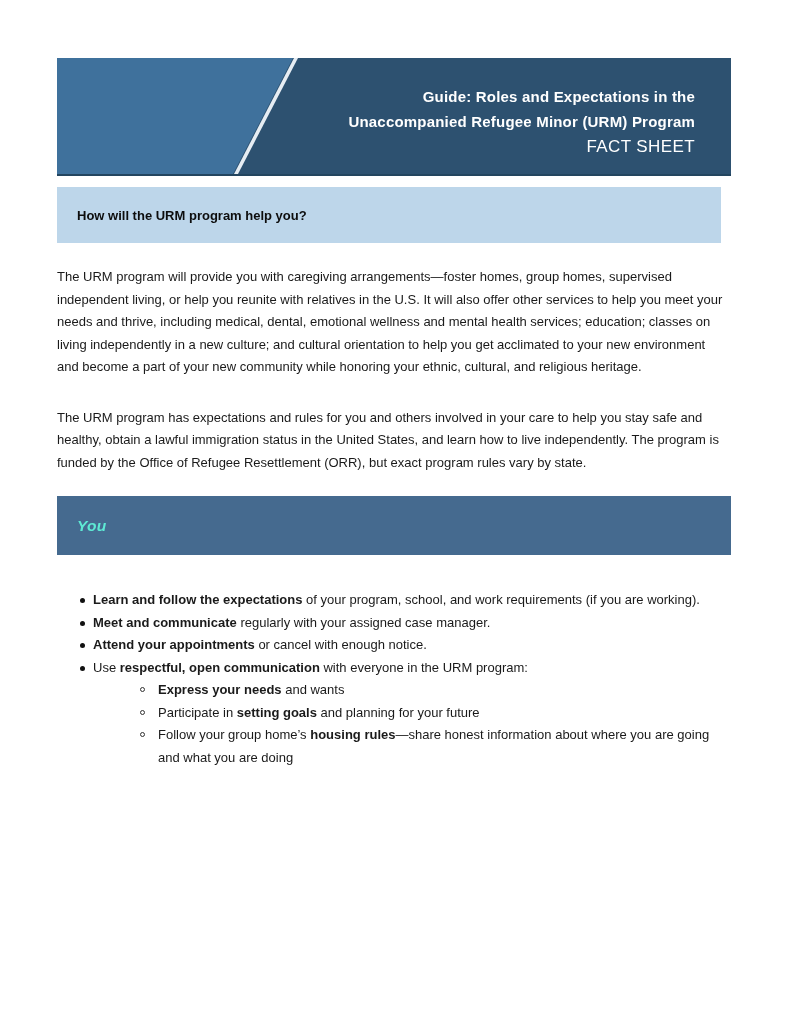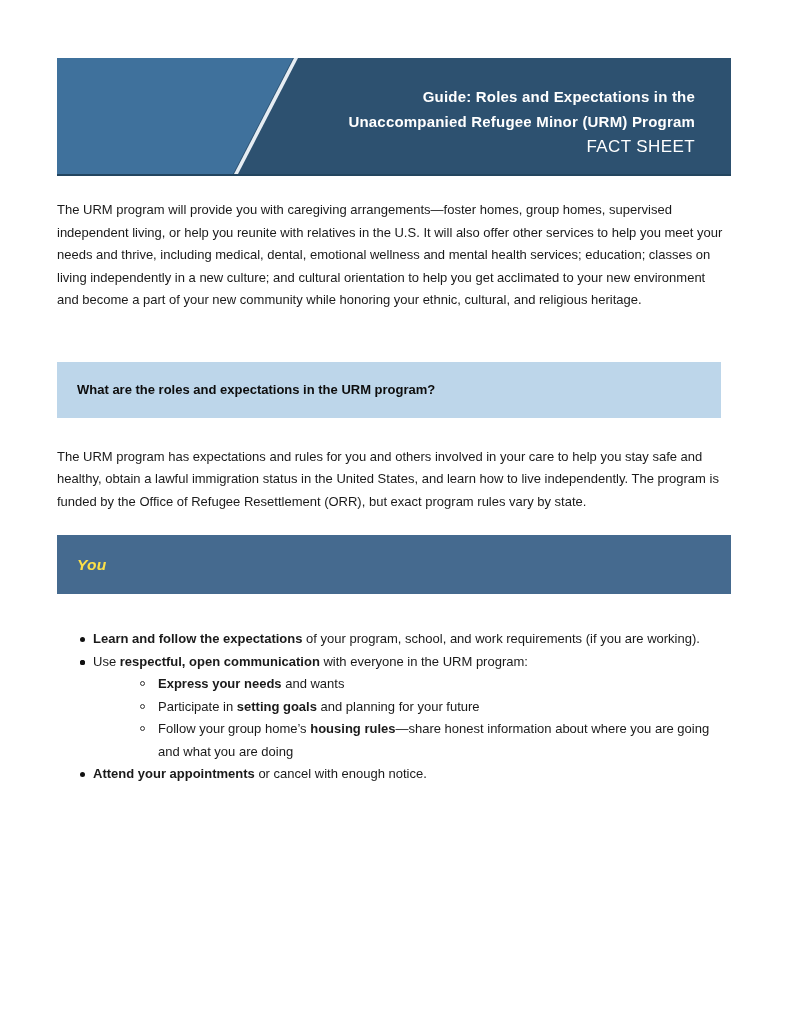--- a/index.html
+++ b/index.html
@@ -91,21 +91,21 @@
   .para-2{margin-top:23px;}
   .para-3{margin-top:28px;}
 
   
   .you-banner{
     margin-top:22px;
     width:674px;height:59px;
     background:var(--you-banner-bg);
     display:flex;align-items:center;
     padding-left:20px;
-    color:#fde047;font-size:15.5px;
+    color:#5eead4;font-size:15.5px;
     font-weight:bold;font-style:italic;
     letter-spacing:.3px;
   }
 
   
   ul{list-style:none;}
   .expectations-list{
     margin-top:34px;
     font-size:13px;line-height:22.5px;
     max-width:672px;
@@ -132,37 +132,37 @@
   <header class="banner">
     <div class="banner-left"></div>
     <div class="banner-divider"></div>
     <div class="title-block">
       <div class="doc-title-line">Guide: Roles and Expectations in the</div>
       <div class="doc-title-line">Unaccompanied Refugee Minor (URM) Program</div>
       <div class="doc-subtitle">FACT SHEET</div>
     </div>
   </header>
 
+  <div class="section-heading heading-1">
+    <span>How will the URM program help you?</span>
+  </div>
 
   <p class="body-para para-2">The URM program will provide you with caregiving arrangements—foster homes, group homes, supervised independent living, or help you reunite with relatives in the U.S. It will also offer other services to help you meet your needs and thrive, including medical, dental, emotional wellness and mental health services; education; classes on living independently in a new culture; and cultural orientation to help you get acclimated to your new environment and become a part of your new community while honoring your ethnic, cultural, and religious heritage.</p>
 
-  <div class="section-heading heading-2">
-    <span>What are the roles and expectations in the URM program?</span>
-  </div>
 
   <p class="body-para para-3">The URM program has expectations and rules for you and others involved in your care to help you stay safe and healthy, obtain a lawful immigration status in the United States, and learn how to live independently. The program is funded by the Office of Refugee Resettlement (ORR), but exact program rules vary by state.</p>
 
   <div class="you-banner">
     <span>You</span>
   </div>
 
   <ul class="expectations-list">
       <li class="main-li"><span class="marker dot"></span><span><b>Learn and follow the expectations</b> of your program, school, and work requirements (if you are working).</span></li>
-      <li class="main-li"><span class="marker dot"></span></li>
+      <li class="main-li"><span class="marker dot"></span><span><b>Meet and communicate</b> regularly with your assigned case manager.</span></li>
+      <li class="main-li"><span class="marker dot"></span><span><b>Attend your appointments</b> or cancel with enough notice.</span></li>
       <li class="main-li"><span class="marker dot"></span><span>Use <b>respectful, open communication</b> with everyone in the URM program:</span><ul class="sub-list">
           <li class="sub-li"><span class="marker circle"></span><span><b>Express your needs</b> and wants</span></li>
           <li class="sub-li"><span class="marker circle"></span><span>Participate in <b>setting goals</b> and planning for your future</span></li>
           <li class="sub-li"><span class="marker circle"></span><span>Follow your group home’s <b>housing rules</b>—share honest information about where you are going and what you are doing</span></li>
         </ul></li>
-      <li class="main-li"><span class="marker dot"></span><span><b>Attend your appointments</b> or cancel with enough notice.</span></li>
     </ul>
 
 </div>
 
 </body></html>

